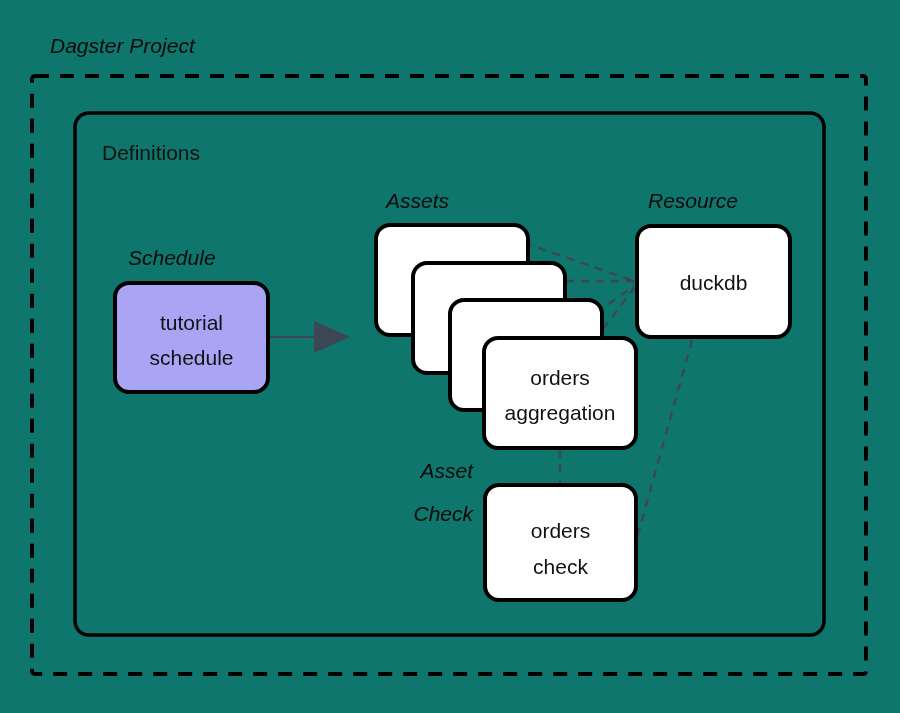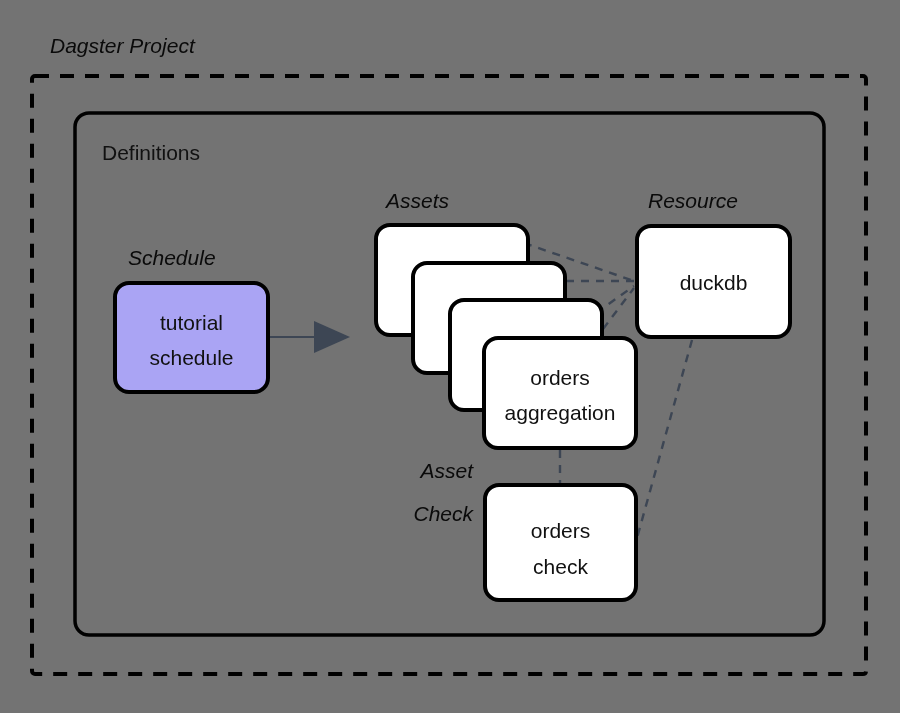--- a/index.html
+++ b/index.html
@@ -11,21 +11,21 @@
   body {
     width: 900px;
     height: 713px;
     font-family: "Liberation Sans", sans-serif;
     overflow: hidden;
   }
   #diagram-root {
     position: relative;
     width: 900px;
     height: 713px;
-    background: #737373;
+    background: #0f766e;
   }
   svg#diagram-canvas {
     position: absolute;
     top: 0;
     left: 0;
     width: 900px;
     height: 713px;
     display: block;
   }
   .grp-label {

